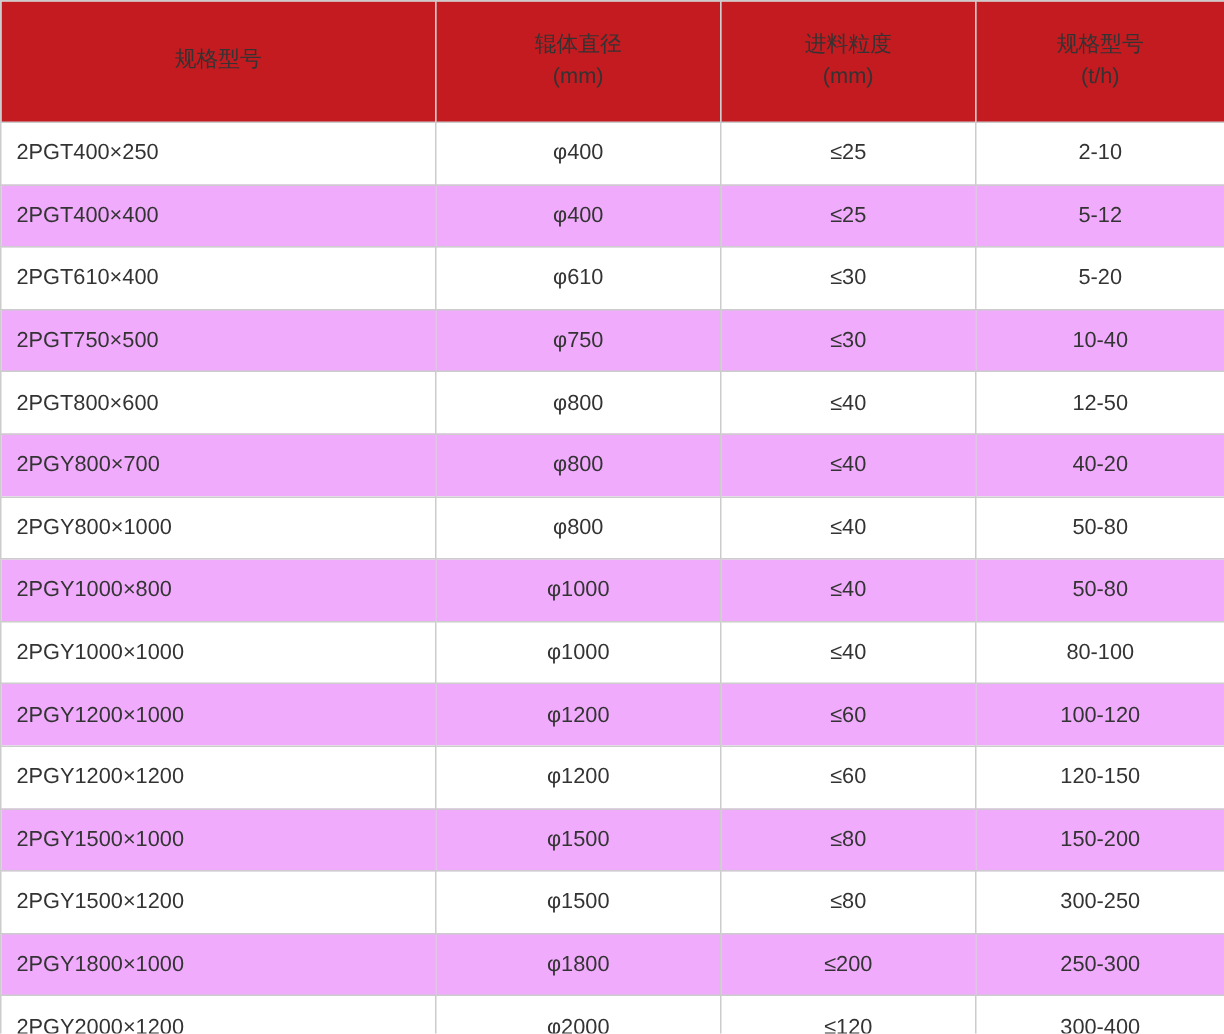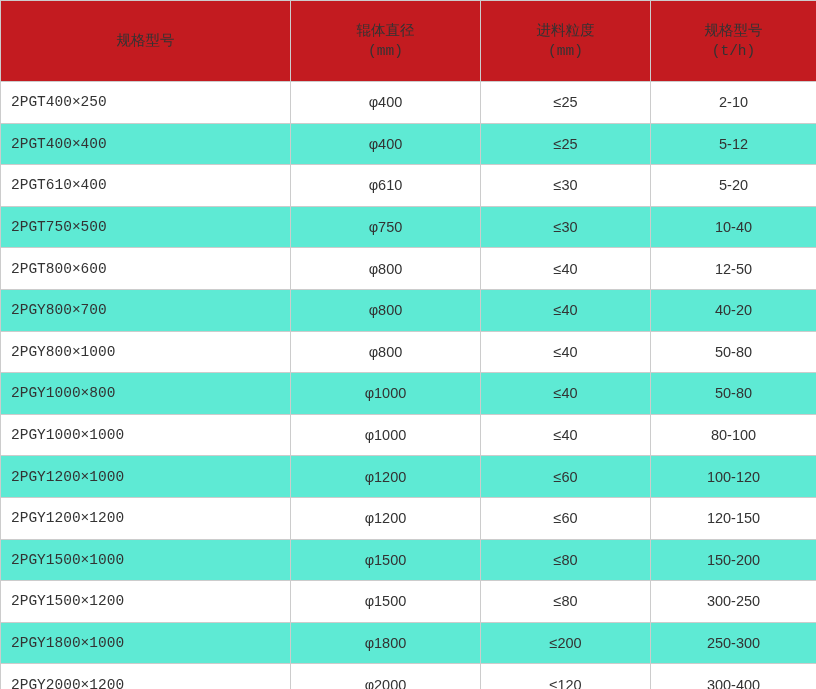--- a/index.html
+++ b/index.html
@@ -30,33 +30,31 @@
     background: #c31b20;
     color: #ffffff;
     border: 1px solid #c31b20;
     font-size: 15.5px;
     height: 78px;
     line-height: 1.45;
     font-weight: normal;
   }
   thead th .unit {
     display: block;
-    font-family: Liberation Mono, monospace;
   }
   tbody td {
     height: 38.6px;
     background: #ffffff;
   }
   tbody tr.alt td {
-    background: #5eead4;
+    background: #f0abfc;
   }
   td.model-cell {
     text-align: left;
     padding-left: 10px;
-    font-family: Liberation Mono, monospace;
   }
   col.c1 { width: 290px; }
   col.c2 { width: 190px; }
   col.c3 { width: 170px; }
   col.c4 { width: 166px; }
 </style>
 </head>
 <body>
 
 <table class="spec-table">

